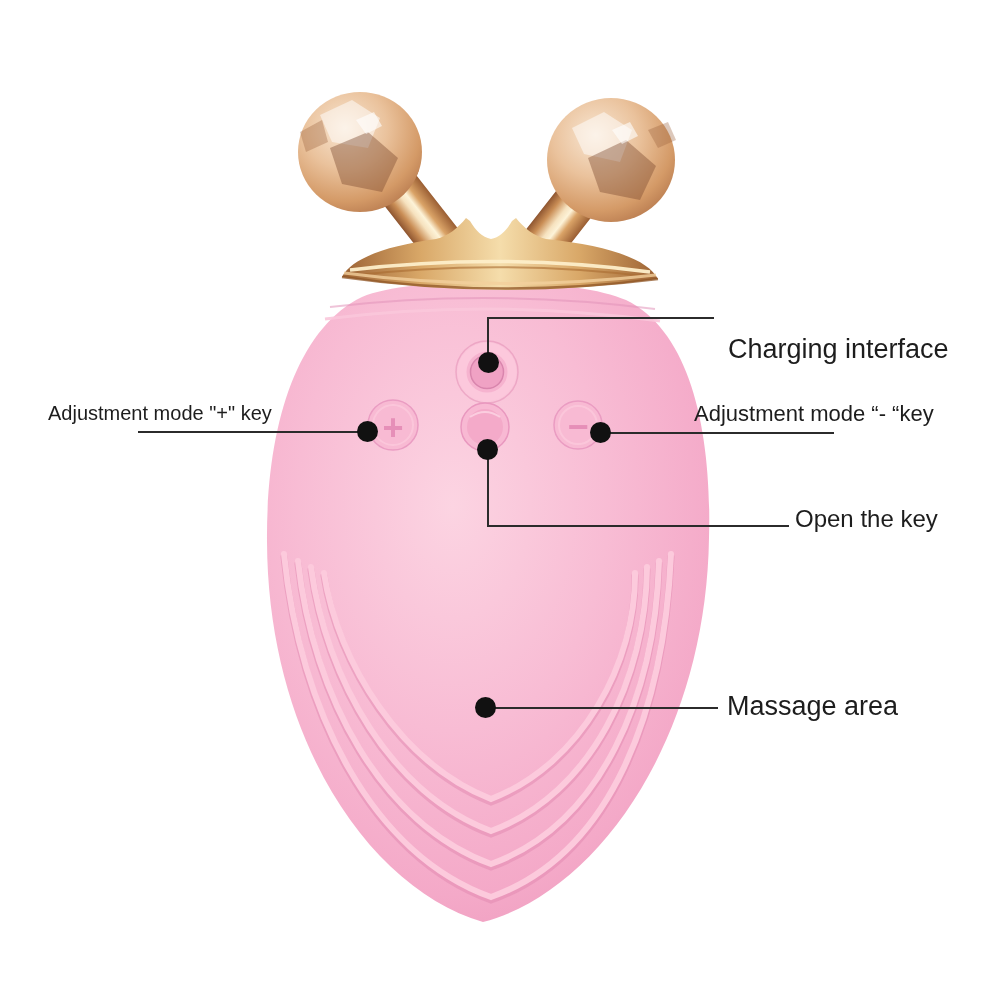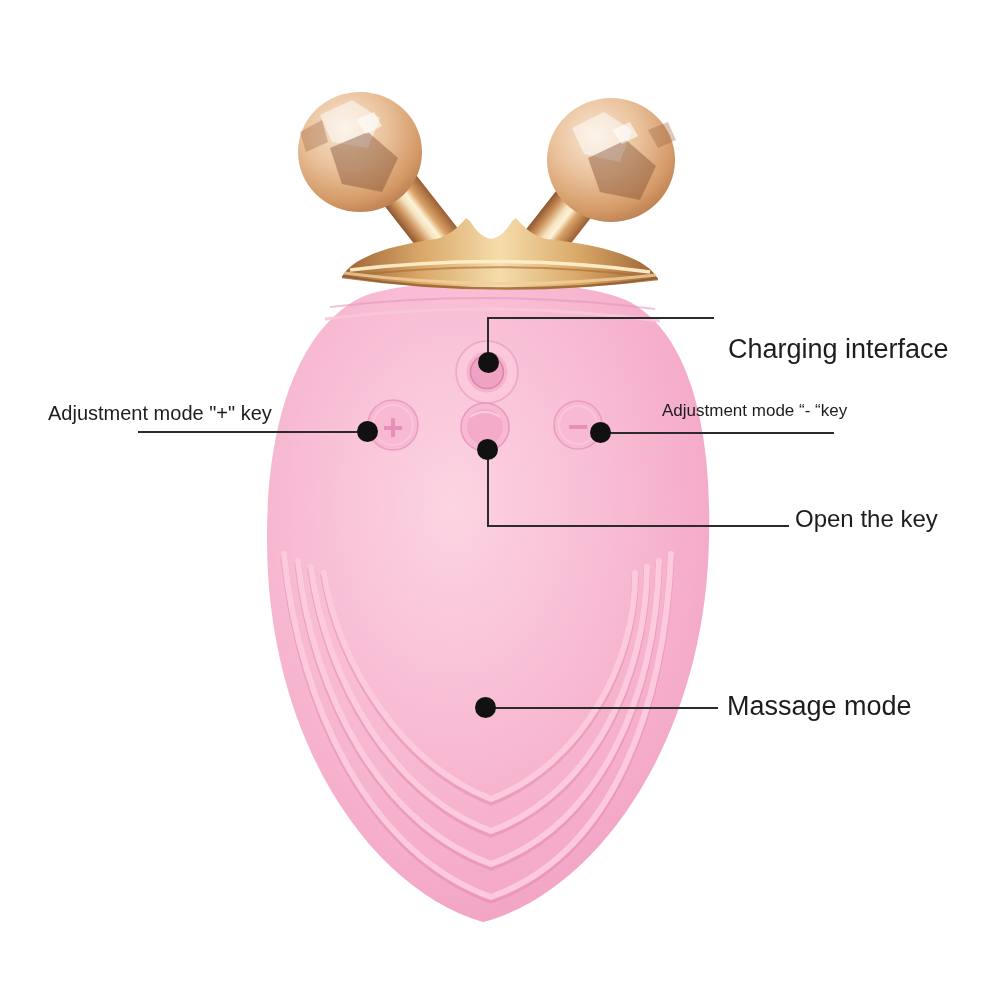--- a/index.html
+++ b/index.html
@@ -7,21 +7,21 @@
     position:relative;width:1000px;height:1000px;background:#ffffff;overflow:hidden;
     font-family:"Liberation Sans","DejaVu Sans",sans-serif;
   }
   .device-svg{position:absolute;left:0;top:0;width:1000px;height:1000px;}
   .callout-label{
     position:absolute;color:#1d1d1d;white-space:nowrap;line-height:1.15;
     font-family:"Liberation Sans","DejaVu Sans",sans-serif;
   }
   .lbl-charging{left:728px;top:299px;font-size:27px;margin-top:35px;}
   .lbl-plus{left:48px;top:402px;font-size:20px;}
-  .lbl-minus{left:662px;top:401px;font-size:17px;}
+  .lbl-minus{left:694px;top:401px;font-size:22px;}
   .lbl-open{left:795px;top:505px;font-size:24px;}
   .lbl-massage{left:727px;top:691px;font-size:27px;}
   .cl-line{position:absolute;background:#2b2b2b;}
   .cl-dot{
     position:absolute;width:21px;height:21px;border-radius:50%;background:#111;
   }
   
   .ln-charge-v{left:487px;top:318px;width:2px;height:46px;}
   .ln-charge-h{left:487px;top:317px;width:227px;height:2px;}
   .ln-plus-h{left:138px;top:431px;width:231px;height:2px;}
@@ -199,16 +199,16 @@
   <div>
     <div class="cl-line ln-open-v"></div>
     <div class="cl-line ln-open-h"></div>
     <div class="cl-dot dot-open"></div>
     <div class="callout-label lbl-open">Open the key</div>
   </div>
 
   <div>
     <div class="cl-line ln-massage-h"></div>
     <div class="cl-dot dot-massage"></div>
-    <div class="callout-label lbl-massage">Massage mode</div>
+    <div class="callout-label lbl-massage">Massage area</div>
   </div>
 
 </div>
 
 </body></html>

